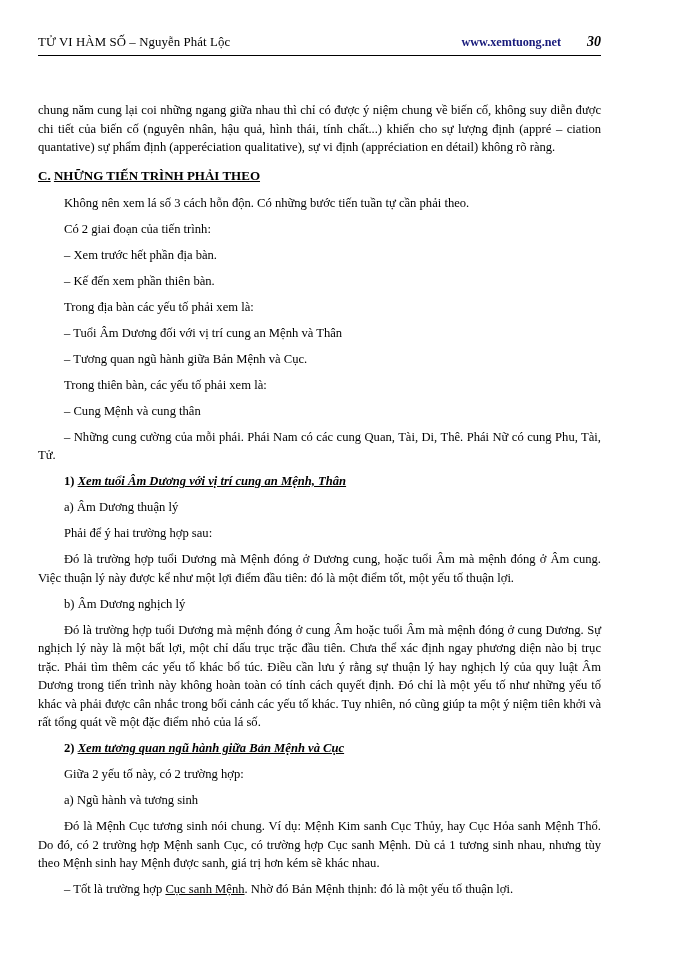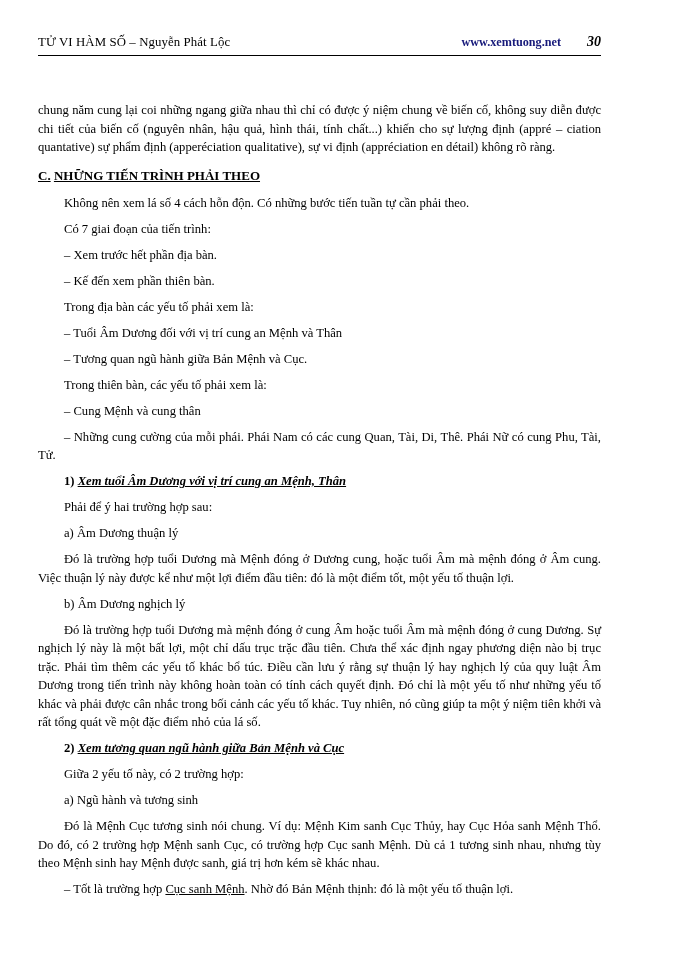--- a/index.html
+++ b/index.html
@@ -108,37 +108,37 @@
 
   <div class="content">
 
     <p>chung năm cung lại coi những ngang giữa nhau thì chỉ có được ý niệm chung về biến cố, không suy diễn được chi tiết của biến cố (nguyên nhân, hậu quả, hình thái, tính chất...) khiến cho sự lượng định (appré – ciation quantative) sự phẩm định (apperéciation qualitative), sự vi định (appréciation en détail) không rõ ràng.</p>
 
     <div class="section-head">
       <span class="u">C.</span>
       <span class="u">NHỮNG TIẾN TRÌNH PHẢI THEO</span>
     </div>
 
-    <p class="indent">Không nên xem lá số 4 cách hỗn độn. Có những bước tiến tuần tự cần phải theo.</p>
-    <p class="indent">Có 7 giai đoạn của tiến trình:</p>
+    <p class="indent">Không nên xem lá số 3 cách hỗn độn. Có những bước tiến tuần tự cần phải theo.</p>
+    <p class="indent">Có 2 giai đoạn của tiến trình:</p>
     <p class="dash-item">– Xem trước hết phần địa bàn.</p>
     <p class="dash-item">– Kế đến xem phần thiên bàn.</p>
     <p class="indent">Trong địa bàn các yếu tố phải xem là:</p>
     <p class="dash-item">– Tuổi Âm Dương đối với vị trí cung an Mệnh và Thân</p>
     <p class="dash-item">– Tương quan ngũ hành giữa Bản Mệnh và Cục.</p>
     <p class="indent">Trong thiên bàn, các yếu tố phải xem là:</p>
     <p class="dash-item">– Cung Mệnh và cung thân</p>
     <p class="indent">– Những cung cường của mỗi phái. Phái Nam có các cung Quan, Tài, Di, Thê. Phái Nữ có cung Phu, Tài, Tử.</p>
 
     <p class="sub-head">
       <span class="num">1) </span><span class="u">Xem tuổi Âm Dương với vị trí cung an Mệnh, Thân</span>
     </p>
 
+    <p class="indent">a) Âm Dương thuận lý</p>
     <p class="indent">Phải để ý hai trường hợp sau:</p>
-    <p class="indent">a) Âm Dương thuận lý</p>
     <p class="indent">Đó là trường hợp tuổi Dương mà Mệnh đóng ở Dương cung, hoặc tuổi Âm mà mệnh đóng ở Âm cung. Việc thuận lý này được kể như một lợi điểm đầu tiên: đó là một điểm tốt, một yếu tố thuận lợi.</p>
     <p class="indent">b) Âm Dương nghịch lý</p>
     <p class="indent">Đó là trường hợp tuổi Dương mà mệnh đóng ở cung Âm hoặc tuổi Âm mà mệnh đóng ở cung Dương. Sự nghịch lý này là một bất lợi, một chỉ dấu trục trặc đầu tiên. Chưa thể xác định ngay phương diện nào bị trục trặc. Phải tìm thêm các yếu tố khác bổ túc. Điều cần lưu ý rằng sự thuận lý hay nghịch lý của quy luật Âm Dương trong tiến trình này không hoàn toàn có tính cách quyết định. Đó chỉ là một yếu tố như những yếu tố khác và phải được cân nhắc trong bối cảnh các yếu tố khác. Tuy nhiên, nó cũng giúp ta một ý niệm tiên khởi và rất tổng quát về một đặc điểm nhỏ của lá số.</p>
 
     <p class="sub-head">
       <span class="num">2) </span><span class="u">Xem tương quan ngũ hành giữa Bản Mệnh và Cục</span>
     </p>
 
     <p class="indent">Giữa 2 yếu tố này, có 2 trường hợp:</p>
     <p class="indent">a) Ngũ hành và tương sinh</p>

